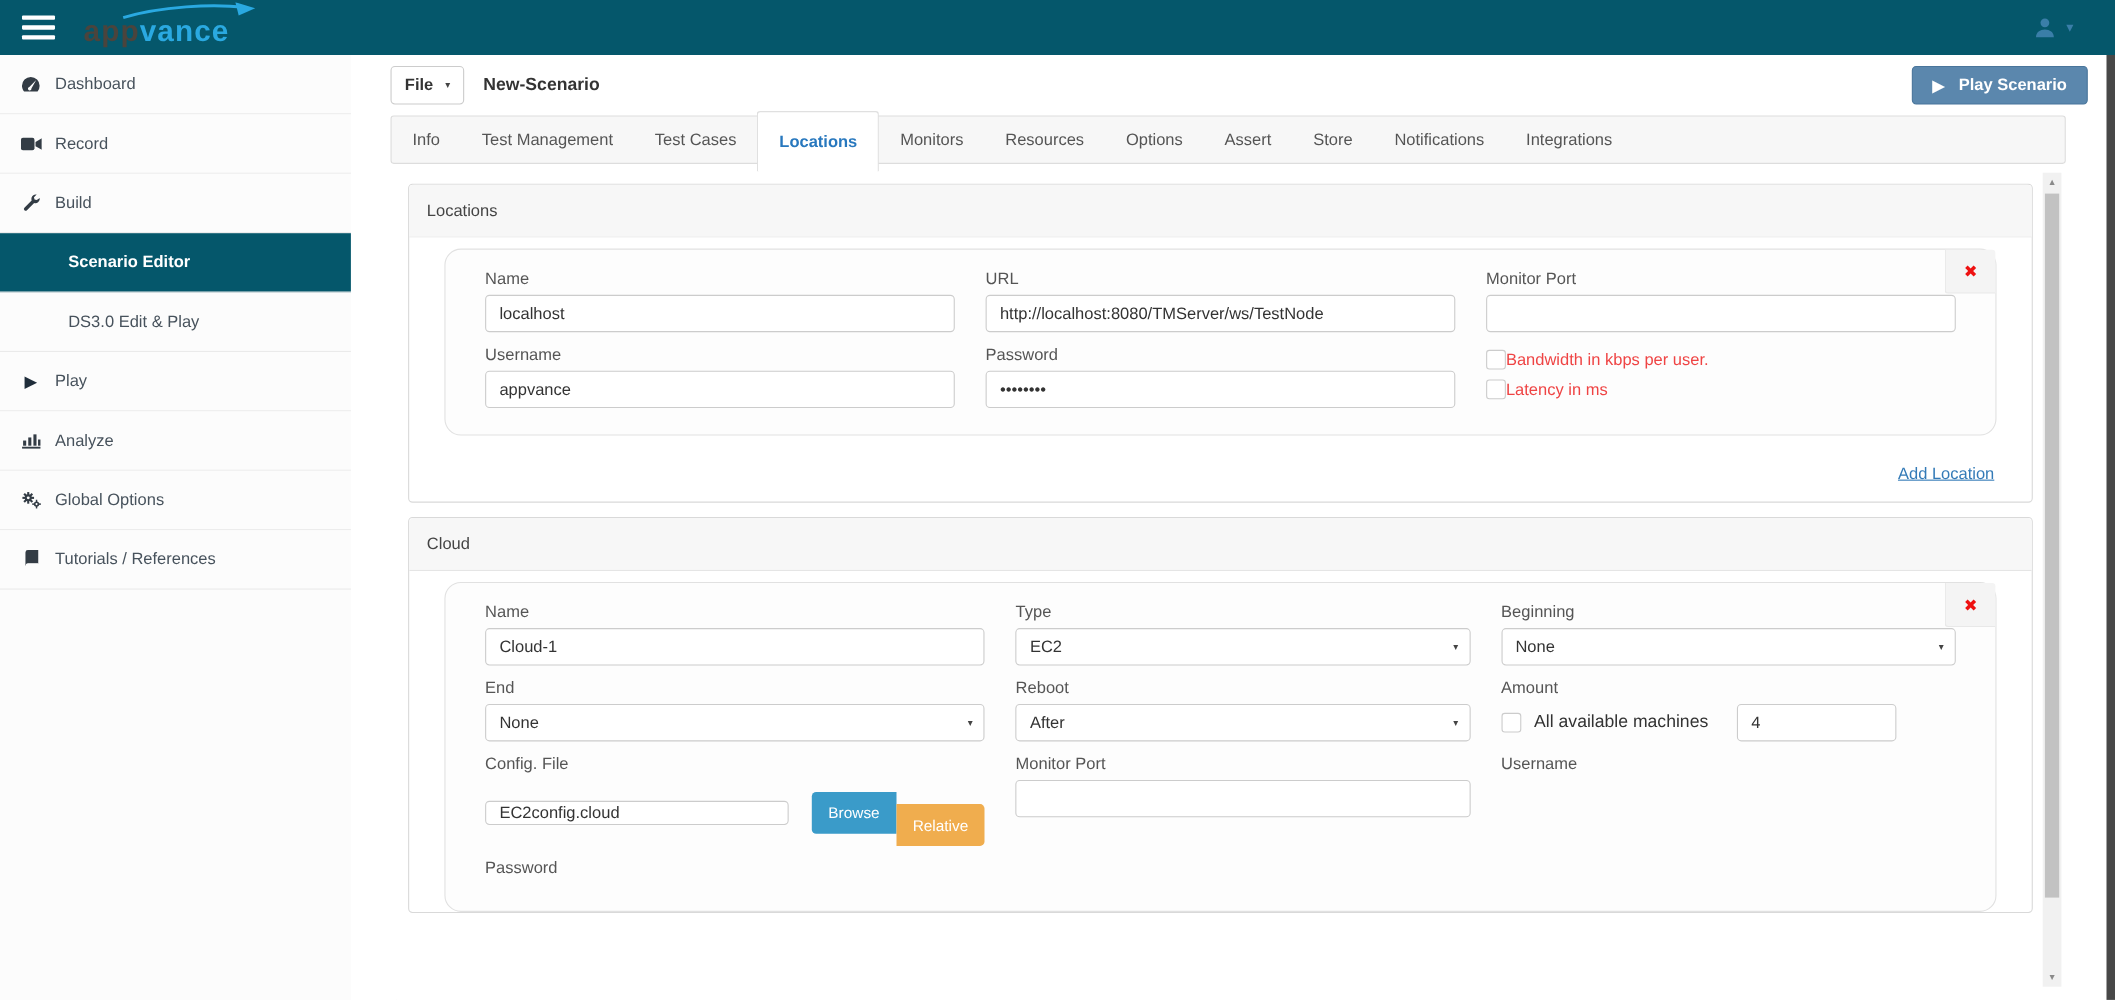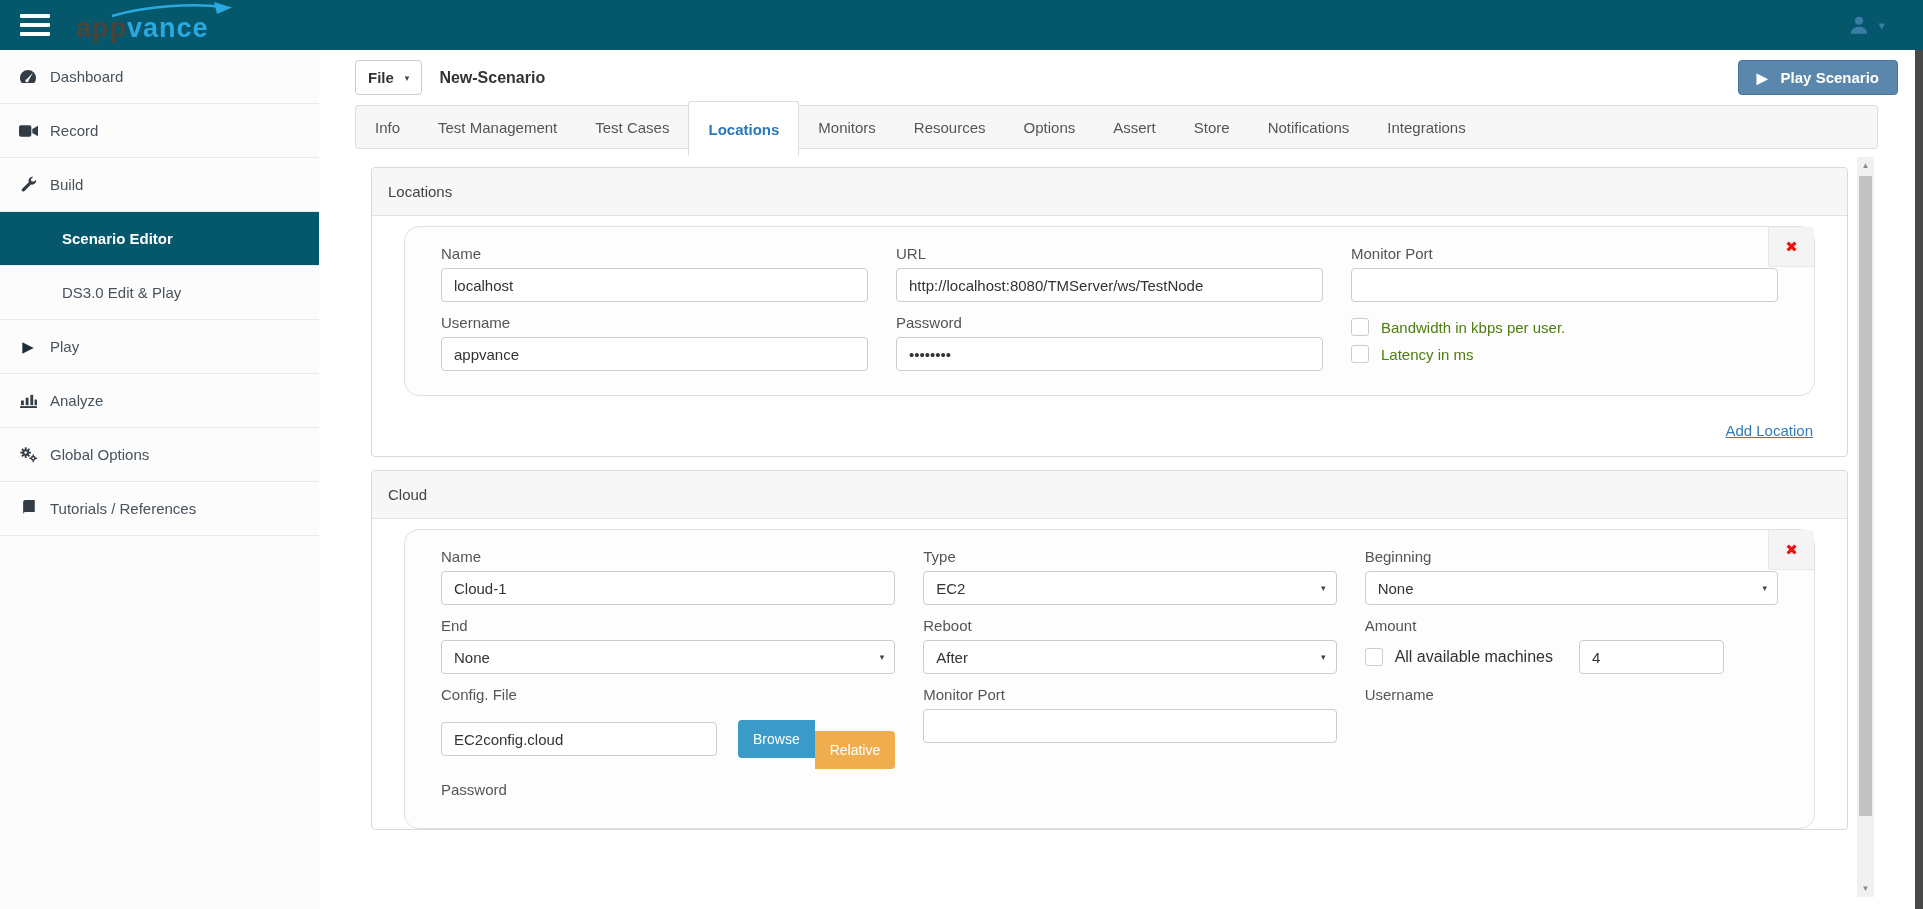--- a/index.html
+++ b/index.html
@@ -82,34 +82,34 @@
   .fl { margin:12px 0 6px; font-size:15px; color:#555; }
   .fi {
     width:100%; height:34px; border:1px solid #ccc; border-radius:4px; padding:0 12px;
     font-size:15px; color:#333; background:#fff; font-family:inherit; outline:none;
   }
   .fsel {
     width:100%; height:34px; border:1px solid #ccc; border-radius:4px; padding:0 10px 0 12px;
     font-size:15px; color:#333; background:#fff; display:flex; align-items:center; justify-content:space-between; cursor:pointer;
   }
   .cbcell { padding-top:16px; display:flex; flex-direction:column; gap:9px; }
-  .cbrow { display:flex; align-items:center; gap:12px; font-size:15px; color:#4d7c0f; }
+  .cbrow { display:flex; align-items:center; font-size:15px; color:#ef4444; }
   .cbox { width:18px; height:18px; border:1px solid #ccc; border-radius:3px; background:#fff; flex:0 0 auto; cursor:pointer; }
   .del {
     position:absolute; top:0; right:0; width:46px; height:40px; background:#f4f4f4;
     border-left:1px solid #e8e8e8; border-bottom:1px solid #e8e8e8; border-radius:0 3px 0 3px;
     display:flex; align-items:center; justify-content:center; font-size:15px; font-weight:bold; color:#e11; cursor:pointer;
   }
   .panel-foot { text-align:right; padding:26px 34px 16px; }
   .addlink { color:#337ab7; text-decoration:underline; font-size:15px; cursor:pointer; }
 
   .amount-row { display:flex; align-items:center; gap:12px; height:34px; }
   .amount-input { width:145px; height:34px; border:1px solid #ccc; border-radius:4px; padding:0 12px; font-size:15px; color:#333; margin-left:14px; font-family:inherit; }
   .cfg-row { display:flex; align-items:center; }
-  .cfg-input { width:276px; height:34px; border:1px solid #ccc; border-radius:4px; padding:0 12px; font-size:15px; color:#333; font-family:inherit; }
+  .cfg-input { width:276px; height:22px; border:1px solid #ccc; border-radius:4px; padding:0 12px; font-size:15px; color:#333; font-family:inherit; }
   .btn-browse, .btn-relative {
     height:38px; padding:0 15px; border:none; color:#fff; font-size:14px; cursor:pointer; font-family:inherit;
   }
   .btn-browse { background:#3a9bc9; border-radius:4px 0 0 4px; margin-left:21px; }
   .btn-relative { background:#f0ad4e; border-radius:0 4px 4px 0;margin-top:22px; }
 
   
   .vscroll { position:absolute; left:1857px; top:157px; width:17px; height:740px; background:#f1f1f1; }
   .sarrow { height:17px; display:flex; align-items:center; justify-content:center; font-size:8px; color:#8a8a8a; cursor:pointer; }
   .sarrow.bottom { position:absolute; bottom:0; left:0; right:0; }

